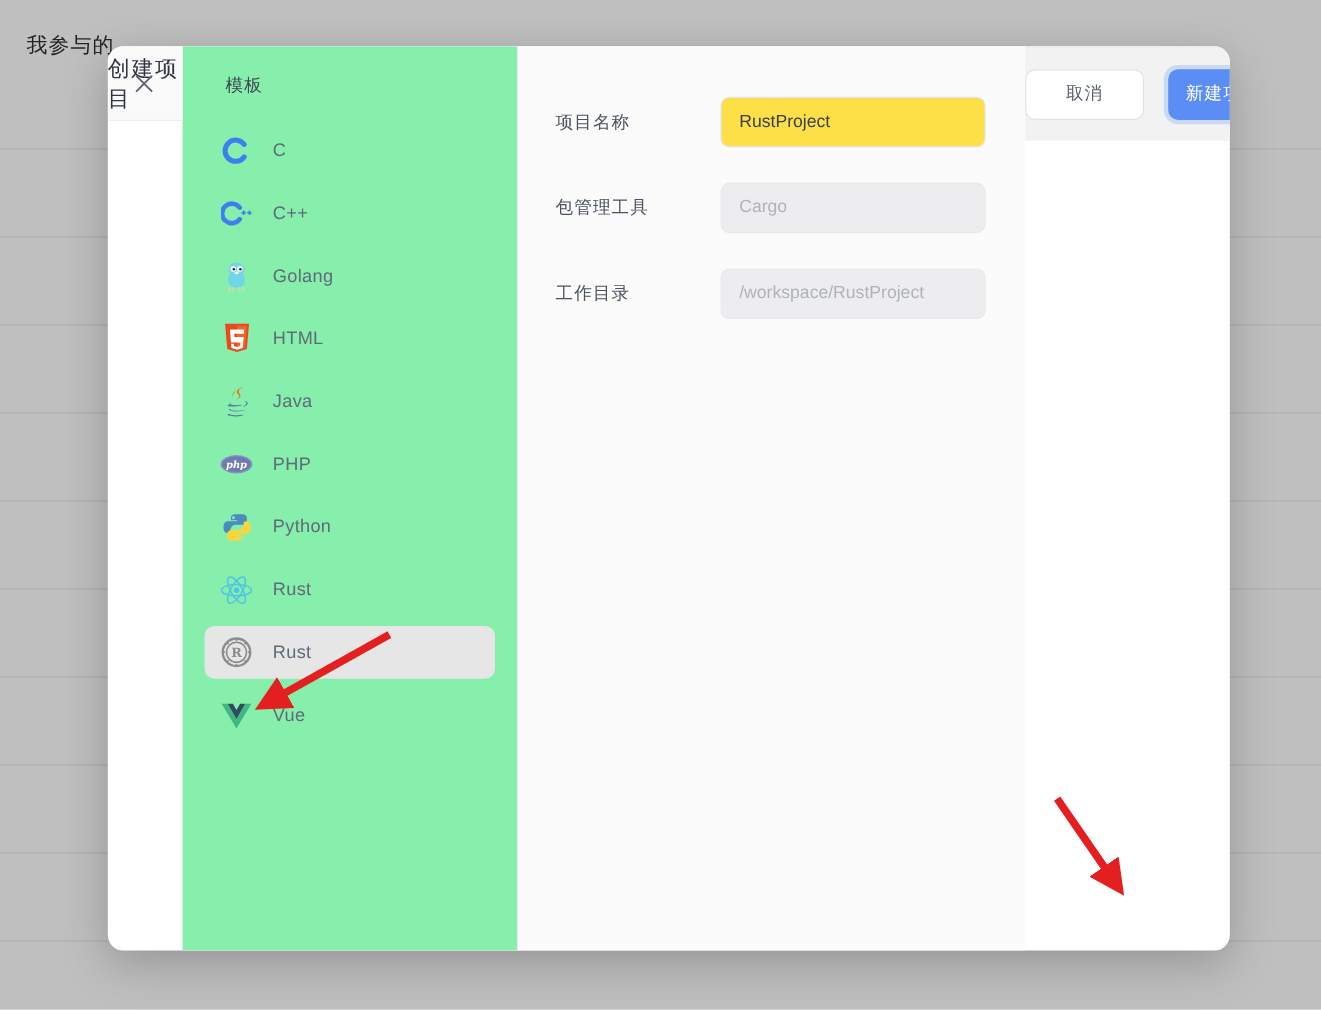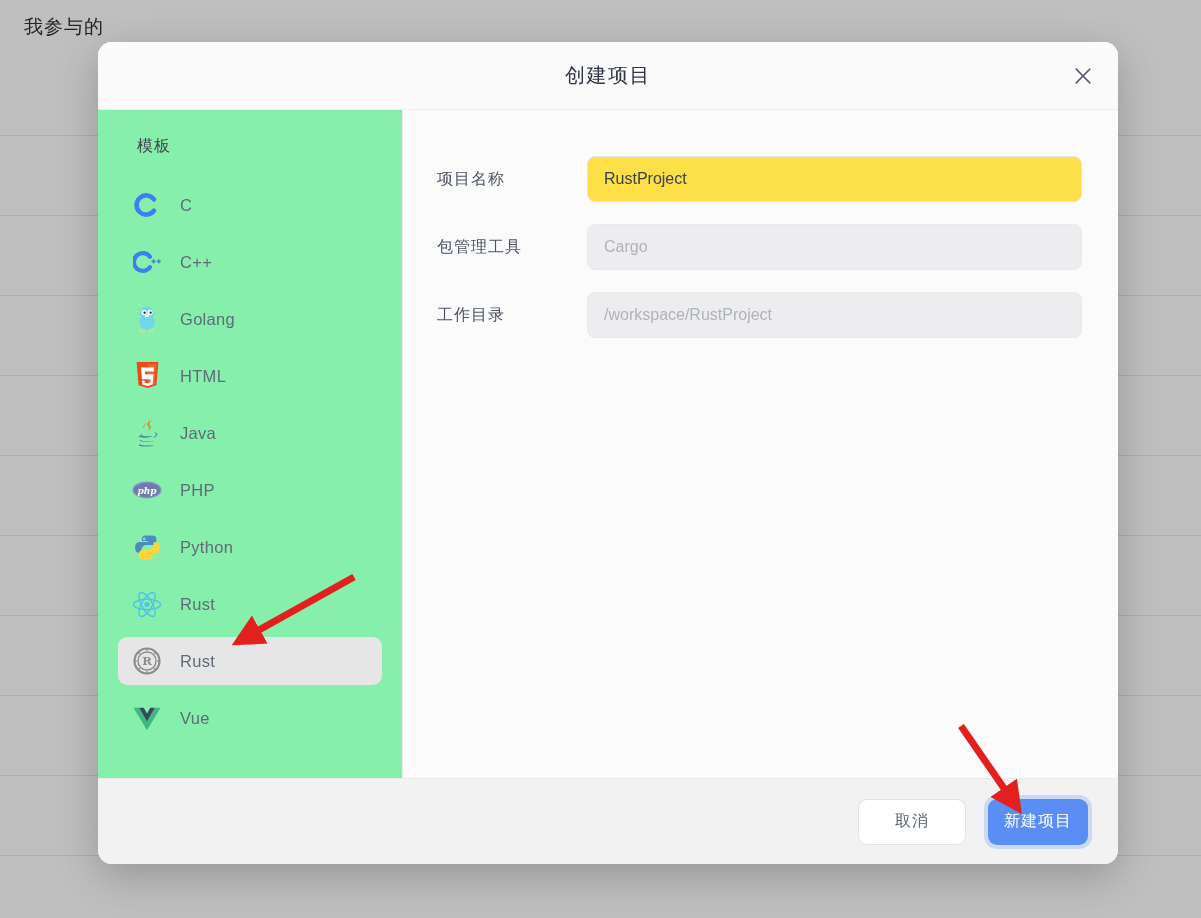--- a/index.html
+++ b/index.html
@@ -18,21 +18,21 @@
 
   
   #bg-page {
     position: absolute;
     inset: 0;
     background: #ffffff;
   }
   #bg-heading {
     position: absolute;
     left: 24px;
-    top: 14px;
+    top: 28px;
     font-size: 19px;
     color: #303133;
     letter-spacing: 1px;
   }
   .bg-row-line {
     position: absolute;
     left: 0;
     right: 0;
     height: 1px;
     background: #e8e8ea;
@@ -50,21 +50,21 @@
     position: absolute;
     left: 98px;
     top: 42px;
     width: 1020px;
     height: 822px;
     background: #ffffff;
     border-radius: 14px;
     box-shadow: 0 12px 42px rgba(0,0,0,0.22);
     overflow: hidden;
     display: flex;
-    flex-direction: column;
+    flex-direction: row;
   }
 
   #modal-header {
     position: relative;
     height: 68px;
     flex: 0 0 68px;
     background: #fafafa;
     border-bottom: 1px solid #ededef;
     display: flex;
     align-items: center;
@@ -138,21 +138,21 @@
 
   
   #form-panel {
     flex: 1 1 auto;
     padding: 46px 36px 0 34px;
     background: #fbfbfc;
   }
   .form-row {
     display: flex;
     align-items: center;
-    margin-bottom: 22px;
+    margin-bottom: 32px;
   }
   .form-label {
     flex: 0 0 150px;
     font-size: 16px;
     color: #4b5361;
     letter-spacing: 1px;
   }
   .form-input {
     flex: 1 1 auto;
     height: 46px;

